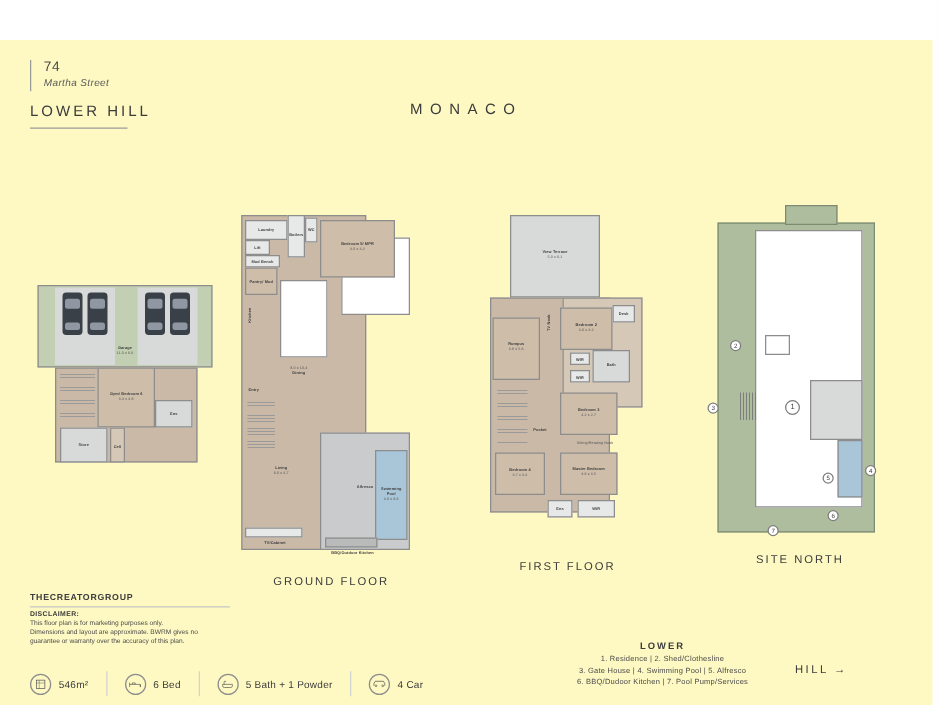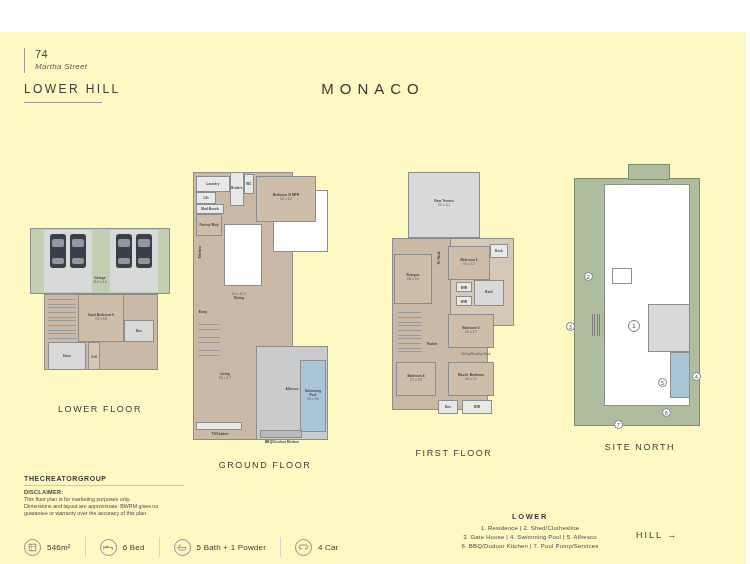--- a/index.html
+++ b/index.html
@@ -35,21 +35,21 @@
     font-size: 12px; letter-spacing: 2.4px; color: #3b3b3b;
     padding-bottom: 6px;
   }
   #suburb-rule {
     position: absolute; left: 24px; top: 70px;
     width: 78px; height: 1px; background: #9a9a9a;
   }
   #project-title {
     position: absolute; left: 0; right: 0; top: 48px;
     text-align: center;
-    font-size: 15px; letter-spacing: 6px; color: #3b3b3b;
+    font-size: 12px; letter-spacing: 6px; color: #3b3b3b;
   }
 
   
   .plan-caption {
     position: absolute;
     font-size: 9px; letter-spacing: 1.6px; color: #3b3b3b;
     text-align: center;
     width: 180px;
   }
 
@@ -222,21 +222,20 @@
           <b>Cell</b>
         </div>
     </div>
     <div class="rm f-grey" style="left:18px; top:114px; width:38px; height:28px;">
       <div class="lbl" style="top:11px;">
           <b>Store</b>
         </div>
     </div>
     <div class="stair" style="left:18px; top:66px; width:28px; height:46px;"></div>
 
-    <div class="plan-caption" style="left:-20px; top:176px;">LOWER FLOOR</div>
   </div>
 
   <div class="floor" id="ground" style="left:178px; top:132px; width:180px; height:280px;">
 
     <div class="rm f-beige" style="left:15px; top:8px; width:100px; height:268px;"></div>
 
     <div class="rm f-grey2" style="left:78px; top:182px; width:72px; height:94px;">
       <div class="lbl" style="top:40px;">
           <b>Alfresco</b>
         </div>

